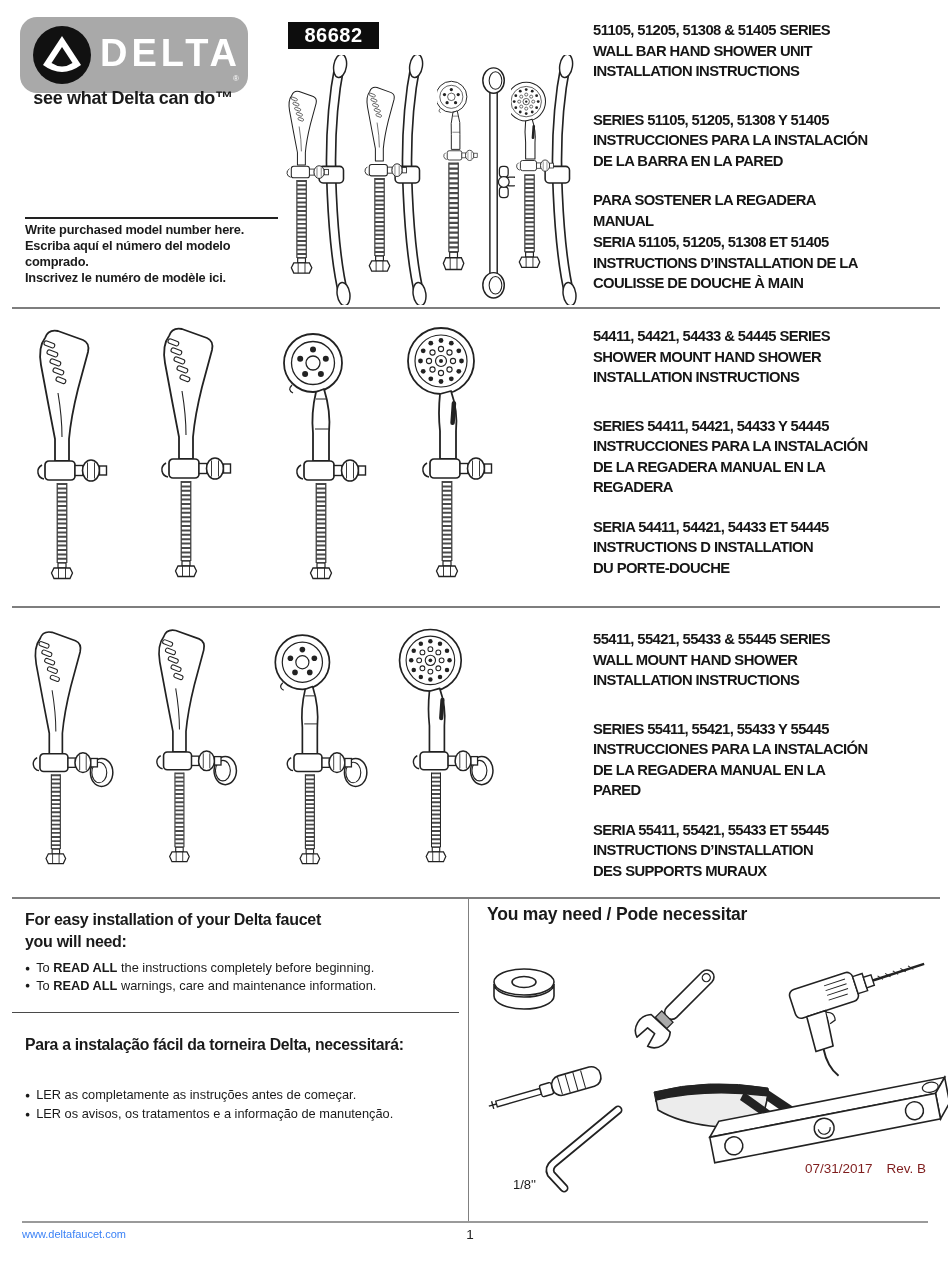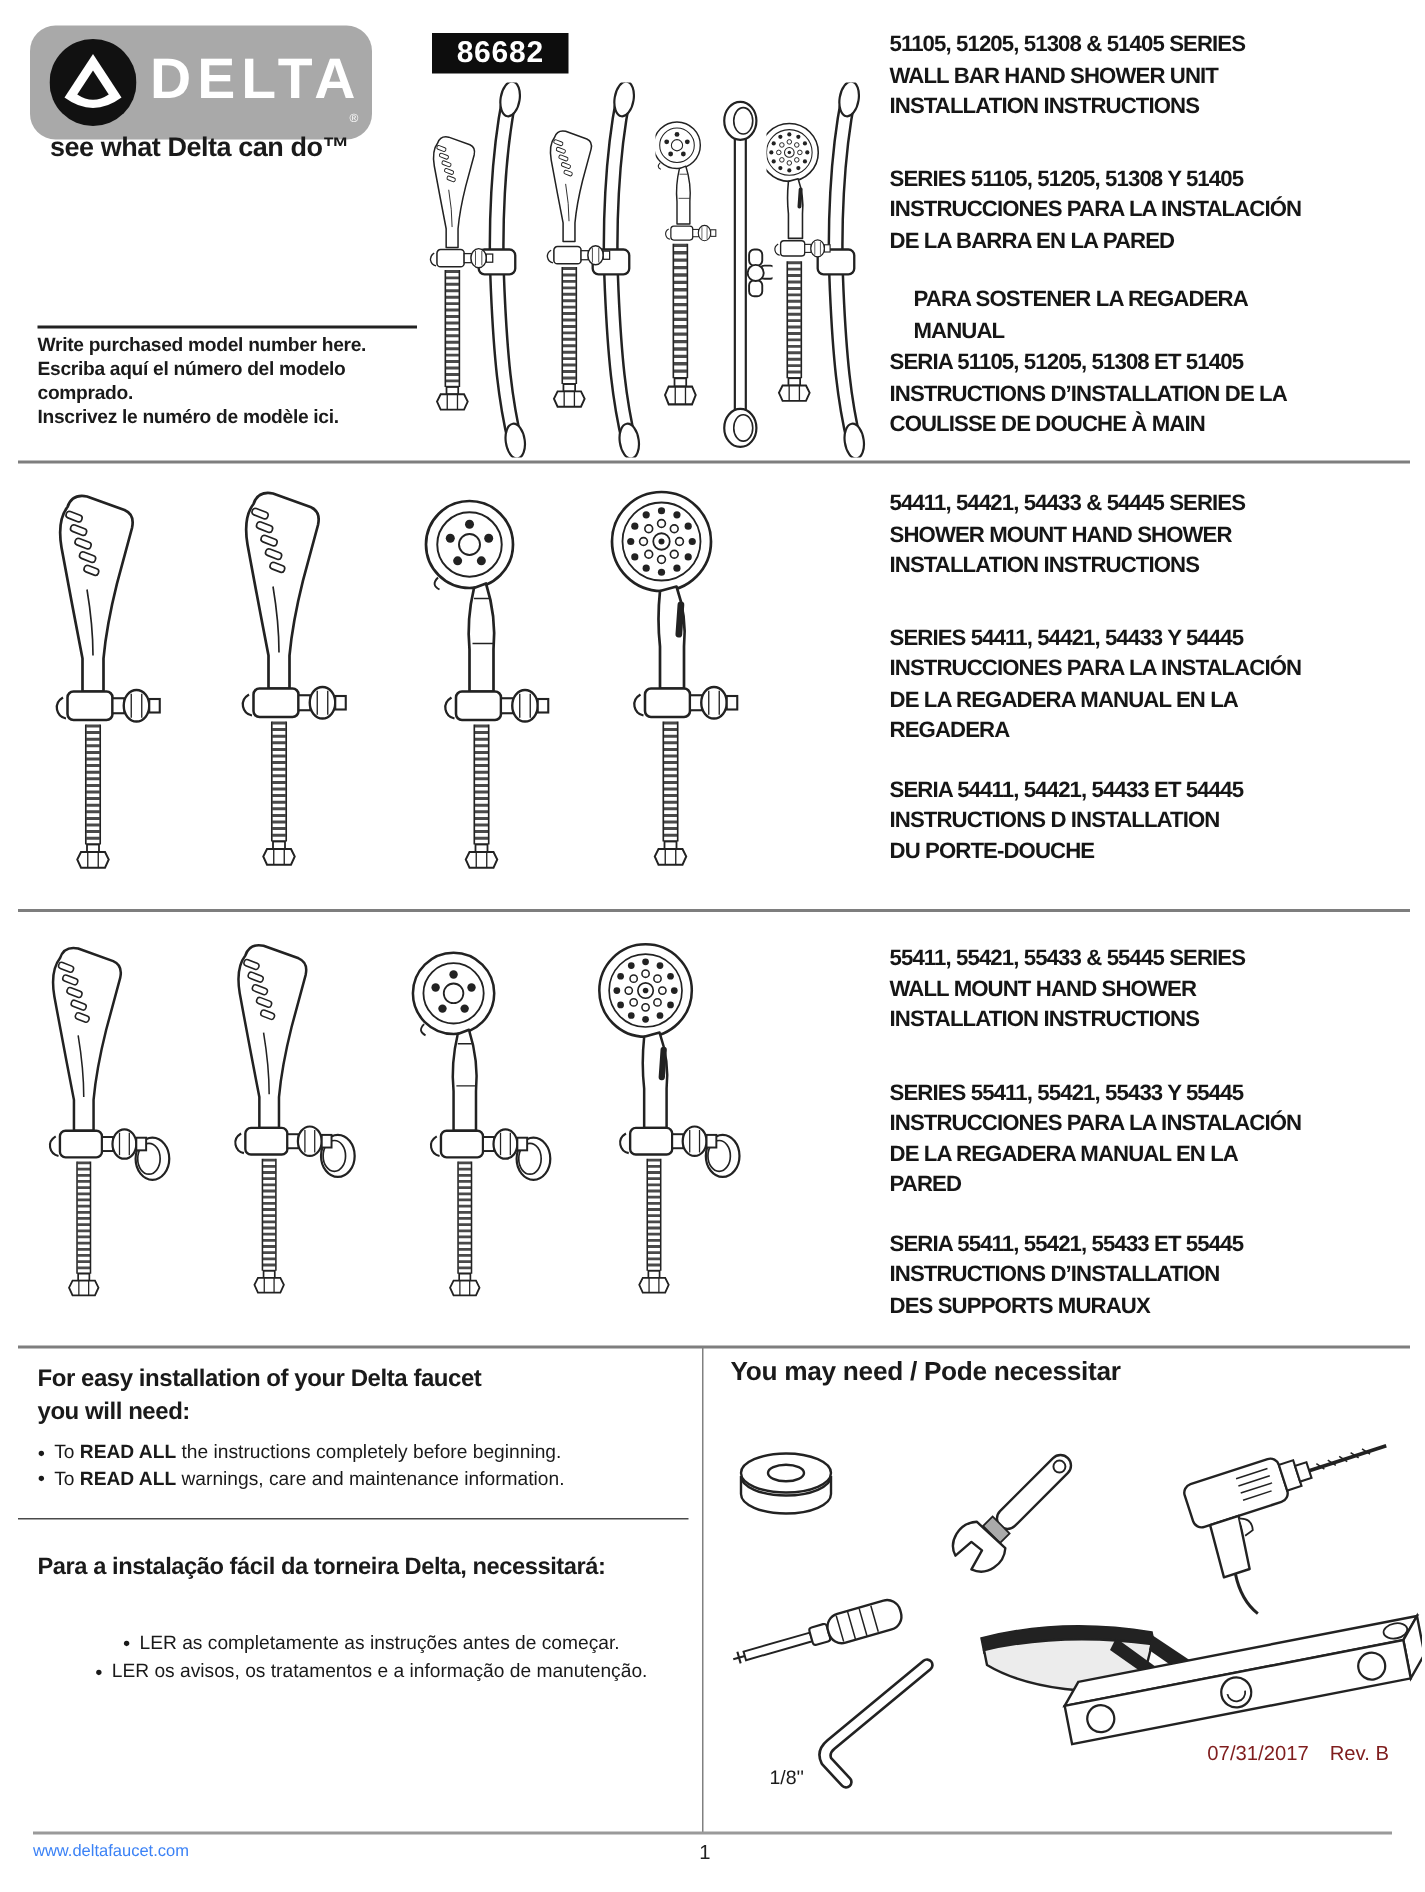--- a/index.html
+++ b/index.html
@@ -22,33 +22,33 @@
   
   .hdiv{left:12px;width:928px;border-top:2px solid #7e7e7e;}
   .hr1{top:307px;} .hr2{top:606px;} .hr3{top:897px;}
 
   
   .tcol{left:593px;width:352px;}
   #t1{top:20px;} #t2{top:326px;} #t3{top:629px;}
   .sect-p{font-weight:700;font-size:14.8px;line-height:20.5px;letter-spacing:-0.6px;
           white-space:pre-line;margin:0 0 28px;color:#161616;}
   .sect-p.gap-md{margin-bottom:19px;}
-  .sect-p.gap-xs{margin-bottom:1px;margin-left:16px;}
+  .sect-p.gap-xs{margin-bottom:1px;}
 
   
   #illus1{left:285px;top:55px;width:306px;height:250px;}
   #illus2{left:25px;top:322px;width:520px;height:272px;}
   #illus3{left:25px;top:615px;width:535px;height:272px;}
   .islot{position:absolute;top:0;}
 
   
   #bl-title{left:25px;top:909px;width:430px;font-weight:700;font-size:16px;line-height:22px;
             white-space:pre-line;letter-spacing:-0.3px;}
   #bl-bullets{left:25px;top:960px;width:435px;font-size:12.8px;line-height:16.5px;}
-  #pt-bullets{left:25px;top:1086px;width:445px;font-size:12.8px;line-height:17px;text-align:center;}
+  #pt-bullets{left:25px;top:1086px;width:445px;font-size:12.8px;line-height:17px;}
   .bullet{margin:0;}
   .bullet::before{content:"●";font-size:8.5px;margin-right:6px;position:relative;top:-1.5px;}
   #bl-rule{left:12px;top:1012px;width:447px;border-top:1.6px solid #4a4a4a;}
   #pt-title{left:25px;top:1036px;width:445px;font-weight:700;font-size:15.8px;letter-spacing:-0.3px;}
   #vdiv{left:468px;top:898px;height:324px;border-left:1.6px solid #808080;}
 
   
   #tools-title{left:487px;top:904px;font-weight:700;font-size:17.5px;letter-spacing:-0.2px;}
   #tools-svg{left:470px;top:928px;}
   #allen-size{left:513px;top:1177px;font-size:13px;}

